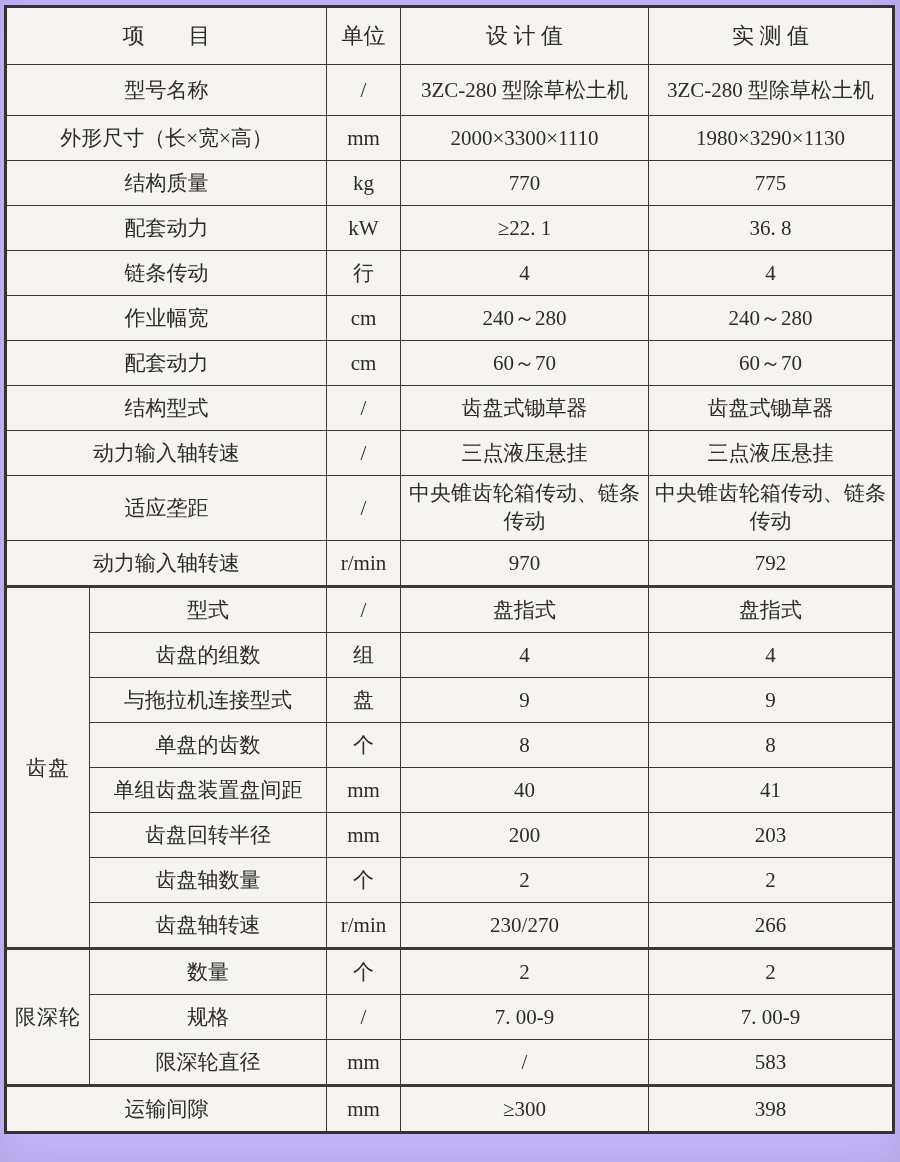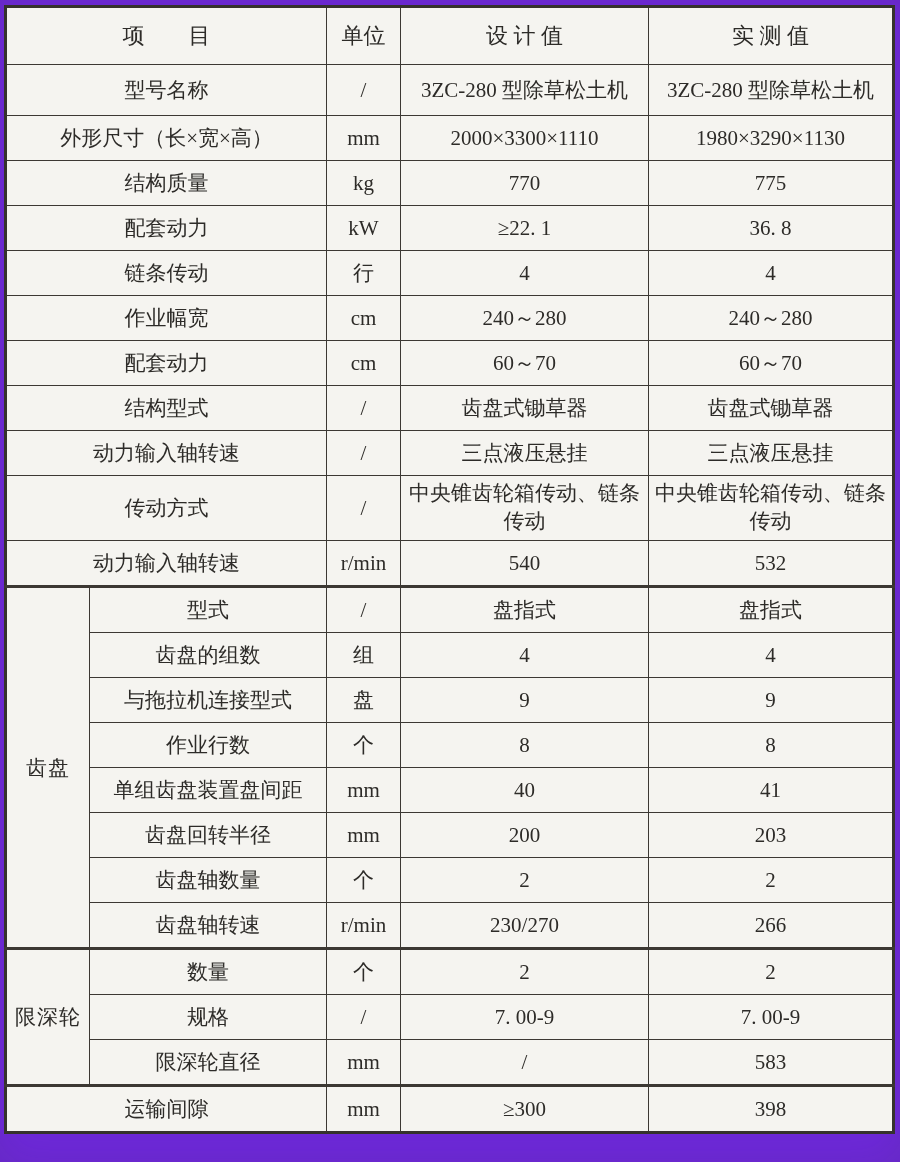--- a/index.html
+++ b/index.html
@@ -3,21 +3,21 @@
 <meta charset="utf-8">
 <style>
   html,body{margin:0;padding:0;}
   body{
     width:900px;height:1162px;
     font-family:"Liberation Serif","DejaVu Serif",serif;
   }
   .page{
     position:relative;
     width:900px;height:1162px;
-    background:#6d28d9;
+    background:#c4b5fd;
     box-shadow:inset 0 0 40px rgba(60,55,45,0.12);
     overflow:hidden;
   }
   table.spec{
     position:absolute;left:4px;top:5px;
     width:888px;
     border-collapse:collapse;
     table-layout:fixed;
     background:#f5f4f0;
     border:3px solid #35322d;
@@ -116,30 +116,30 @@
         <td>齿盘式锄草器</td>
         <td>齿盘式锄草器</td>
       </tr>
       <tr class="rh44">
         <td colspan="2" class="item">动力输入轴转速</td>
         <td class="unit">/</td>
         <td>三点液压悬挂</td>
         <td>三点液压悬挂</td>
       </tr>
       <tr class="rh64">
-        <td colspan="2" class="item">传动方式</td>
+        <td colspan="2" class="item">适应垄距</td>
         <td class="unit">/</td>
         <td class="wrapleft">中央锥齿轮箱传动、链条传动</td>
         <td class="wrapleft">中央锥齿轮箱传动、链条传动</td>
       </tr>
       <tr class="rh44">
         <td colspan="2" class="item">动力输入轴转速</td>
         <td class="unit">r/min</td>
-        <td>540</td>
-        <td>532</td>
+        <td>970</td>
+        <td>792</td>
       </tr>
       <tr class="rh44 section">
         <td class="glabel" rowspan="8">齿盘</td>
         <td class="item">型式</td>
         <td class="unit">/</td>
         <td>盘指式</td>
         <td>盘指式</td>
       </tr>
       <tr class="rh44">
         <td class="item">齿盘的组数</td>
@@ -147,21 +147,21 @@
         <td>4</td>
         <td>4</td>
       </tr>
       <tr class="rh44">
         <td class="item">与拖拉机连接型式</td>
         <td class="unit">盘</td>
         <td>9</td>
         <td>9</td>
       </tr>
       <tr class="rh44">
-        <td class="item">作业行数</td>
+        <td class="item">单盘的齿数</td>
         <td class="unit">个</td>
         <td>8</td>
         <td>8</td>
       </tr>
       <tr class="rh44">
         <td class="item">单组齿盘装置盘间距</td>
         <td class="unit">mm</td>
         <td>40</td>
         <td>41</td>
       </tr>

